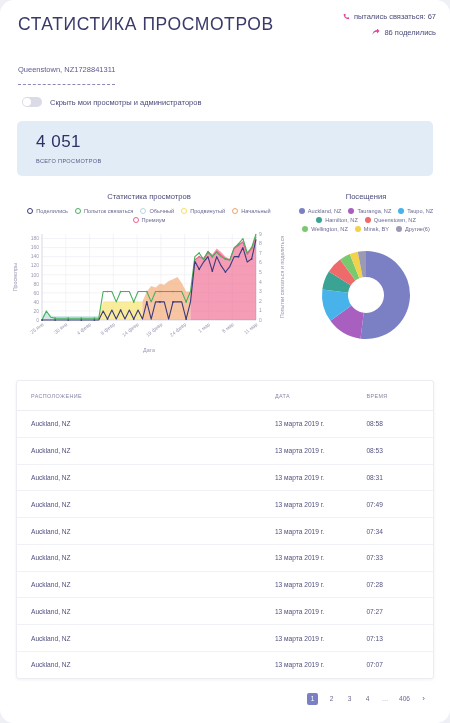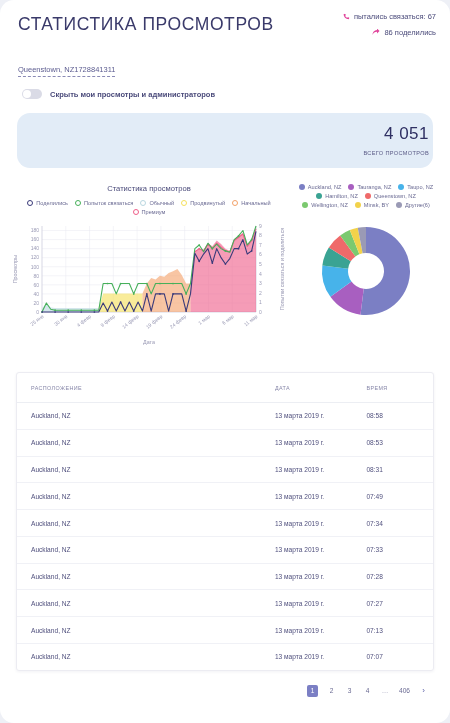--- a/index.html
+++ b/index.html
@@ -46,21 +46,21 @@
   }
   .hr-line .ico { display: inline-flex; }
 
   
   .loc-wrap { padding: 6px 18px 0 18px; }
   .loc-link {
     display: inline-block;
     font-size: 7.5px;
     color: #5b5b8f;
     border-bottom: 1px dashed #8a8ab5;
-    padding-bottom: 2px;
+    padding-bottom: 10px;
     text-decoration: none;
     cursor: pointer;
   }
   .toggle-row {
     display: flex;
     align-items: center;
     gap: 8px;
     padding: 12px 18px 0 22px;
   }
   .switch {
@@ -72,33 +72,33 @@
     cursor: pointer;
   }
   .switch::after {
     content: "";
     position: absolute;
     left: 1px; top: 1px;
     width: 8px; height: 8px;
     border-radius: 50%;
     background: #ffffff;
   }
-  .toggle-label { font-size: 7.5px; color: #4a4a7a; font-weight: bold; }
+  .toggle-label { font-size: 7.5px; color: #4a4a7a; }
 
   
   .stats {
     display: flex;
     gap: 11px;
     padding: 14px 17px 0 17px;
   }
   .stat-card {
     flex: 1;
     background: #e2ecf7;
-    border-radius: 13px;
-    text-align: right;
+    border-radius: 5px;
+    text-align: left;
     padding: 11px 4px 12px 19px;
   }
   .stat-value {
     font-size: 17px;
     color: #2f3063;
     font-weight: 400;
     letter-spacing: 0.5px;
   }
   .stat-label {
     margin-top: 6px;
@@ -391,20 +391,21 @@
             <circle cx="230.53061224489795" cy="28.631578947368425" r="0.85" fill="#3a3a7a"></circle>
             <circle cx="243.6326530612245" cy="30.894736842105267" r="0.85" fill="#3a3a7a"></circle>
             <text class="axis-title" text-anchor="middle" transform="translate(9,49) rotate(-90)">Просмотры</text>
             <text class="axis-title" text-anchor="middle" transform="translate(276,49) rotate(-90)">Попытки связаться и поделиться</text>
             <text x="141" y="124" class="axis-title" text-anchor="middle">Дата</text>
           </svg>
       </div>
     </div>
 
     <div class="chart-box chart-right">
+      <div class="chart-title">Посещения</div>
       <div class="legend" id="donut-legend">
           <div class="legend-item">
             <span class="lg-dot-solid" style="background: rgb(123, 127, 196);"></span>
             <span>Auckland, NZ</span>
           </div>
           <div class="legend-item">
             <span class="lg-dot-solid" style="background: rgb(168, 95, 192);"></span>
             <span>Tauranga, NZ</span>
           </div>
           <div class="legend-item">

